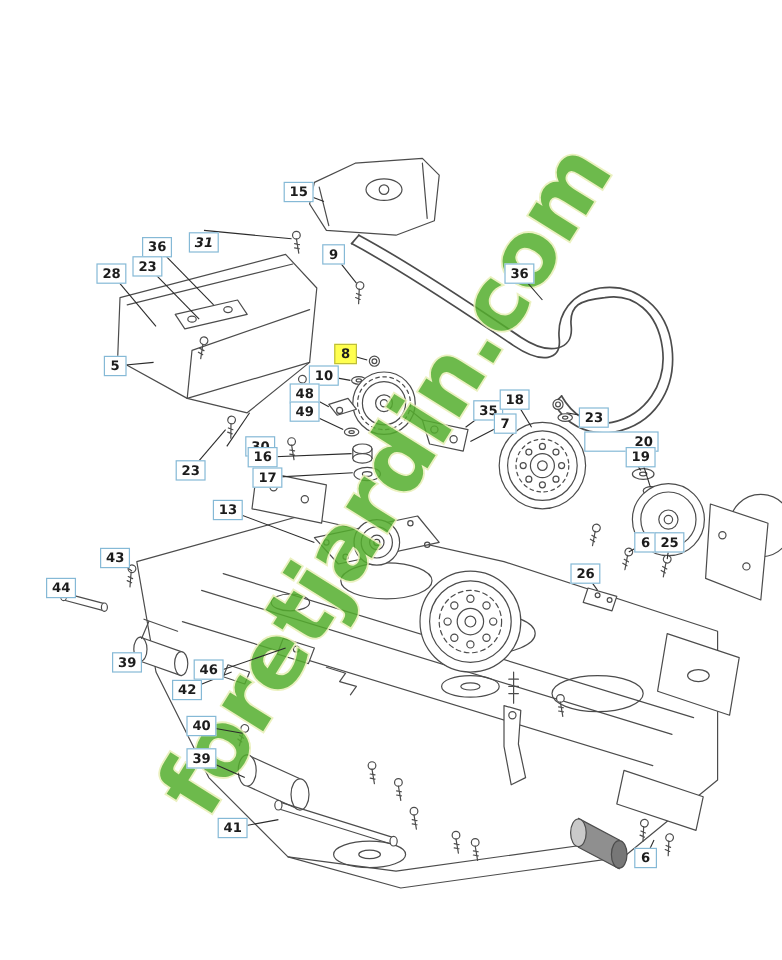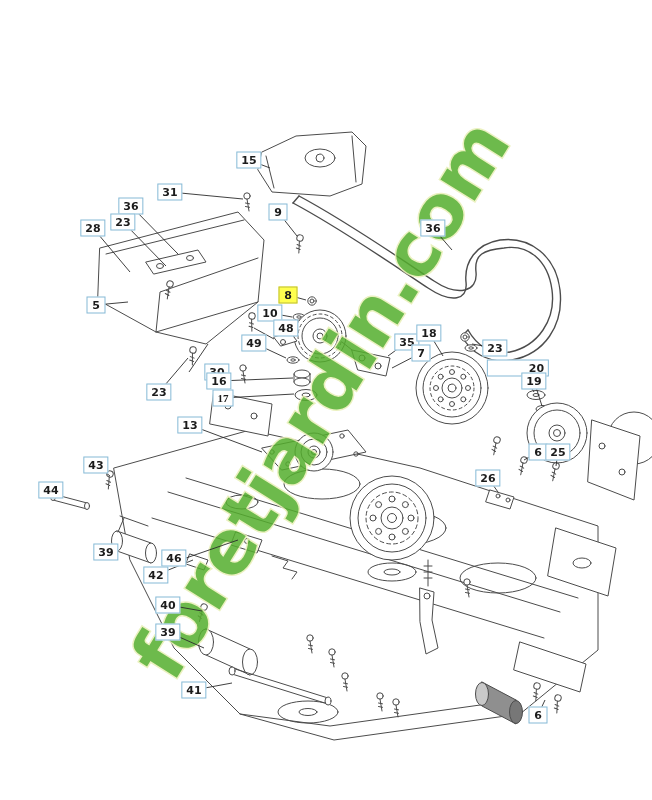--- a/index.html
+++ b/index.html
@@ -292,41 +292,41 @@
       <line x1="186" y1="558" x2="238" y2="540" stroke="#2b2b2b" stroke-width="0.9"></line>
       <line x1="156" y1="575" x2="193" y2="560" stroke="#2b2b2b" stroke-width="0.9"></line>
       <line x1="168" y1="605" x2="202" y2="611" stroke="#2b2b2b" stroke-width="0.9"></line>
       <line x1="168" y1="632" x2="204" y2="648" stroke="#2b2b2b" stroke-width="0.9"></line>
       <line x1="194" y1="690" x2="232" y2="683" stroke="#2b2b2b" stroke-width="0.9"></line>
       <line x1="538" y1="715" x2="545" y2="700" stroke="#2b2b2b" stroke-width="0.9"></line>
     </svg>
 
   <div id="label-layer">
       <div class="part-label" style="left: 249px; top: 160px;">15</div>
-      <div class="part-label" style="left: 170px; top: 192px;">31</div>
+      <div class="part-label" style="left: 170px; top: 202px; font-style: italic;">31</div>
       <div class="part-label" style="left: 131px; top: 206px;">36</div>
       <div class="part-label" style="left: 123px; top: 222px;">23</div>
       <div class="part-label" style="left: 93px; top: 228px;">28</div>
       <div class="part-label" style="left: 278px; top: 212px;">9</div>
       <div class="part-label" style="left: 433px; top: 228px;">36</div>
       <div class="part-label" style="left: 96px; top: 305px;">5</div>
       <div class="part-label highlight" style="left: 288px; top: 295px;">8</div>
       <div class="part-label" style="left: 270px; top: 313px;">10</div>
-      <div class="part-label" style="left: 254px; top: 328px; margin-left: 32px;">48</div>
+      <div class="part-label" style="left: 254px; top: 328px;">48</div>
       <div class="part-label" style="left: 254px; top: 343px;">49</div>
       <div class="part-label" style="left: 407px; top: 342px;">35</div>
       <div class="part-label" style="left: 421px; top: 353px;">7</div>
       <div class="part-label" style="left: 429px; top: 333px;">18</div>
       <div class="part-label" style="left: 495px; top: 348px;">23</div>
       <div class="part-label" style="left: 518px; top: 368px; padding-left: 41px;">20</div>
       <div class="part-label" style="left: 534px; top: 381px;">19</div>
       <div class="part-label" style="left: 189px; top: 372px; margin-left: 28px;">30</div>
       <div class="part-label" style="left: 159px; top: 392px;">23</div>
       <div class="part-label" style="left: 219px; top: 381px;">16</div>
-      <div class="part-label" style="left: 223px; top: 398px; font-family: Liberation Serif, serif;">17</div>
+      <div class="part-label" style="left: 223px; top: 398px;">17</div>
       <div class="part-label" style="left: 190px; top: 425px;">13</div>
       <div class="part-label" style="left: 538px; top: 452px;">6</div>
       <div class="part-label" style="left: 558px; top: 452px;">25</div>
       <div class="part-label" style="left: 488px; top: 478px;">26</div>
       <div class="part-label" style="left: 96px; top: 465px;">43</div>
       <div class="part-label" style="left: 51px; top: 490px;">44</div>
       <div class="part-label" style="left: 106px; top: 552px;">39</div>
       <div class="part-label" style="left: 174px; top: 558px;">46</div>
       <div class="part-label" style="left: 156px; top: 575px;">42</div>
       <div class="part-label" style="left: 168px; top: 605px;">40</div>

